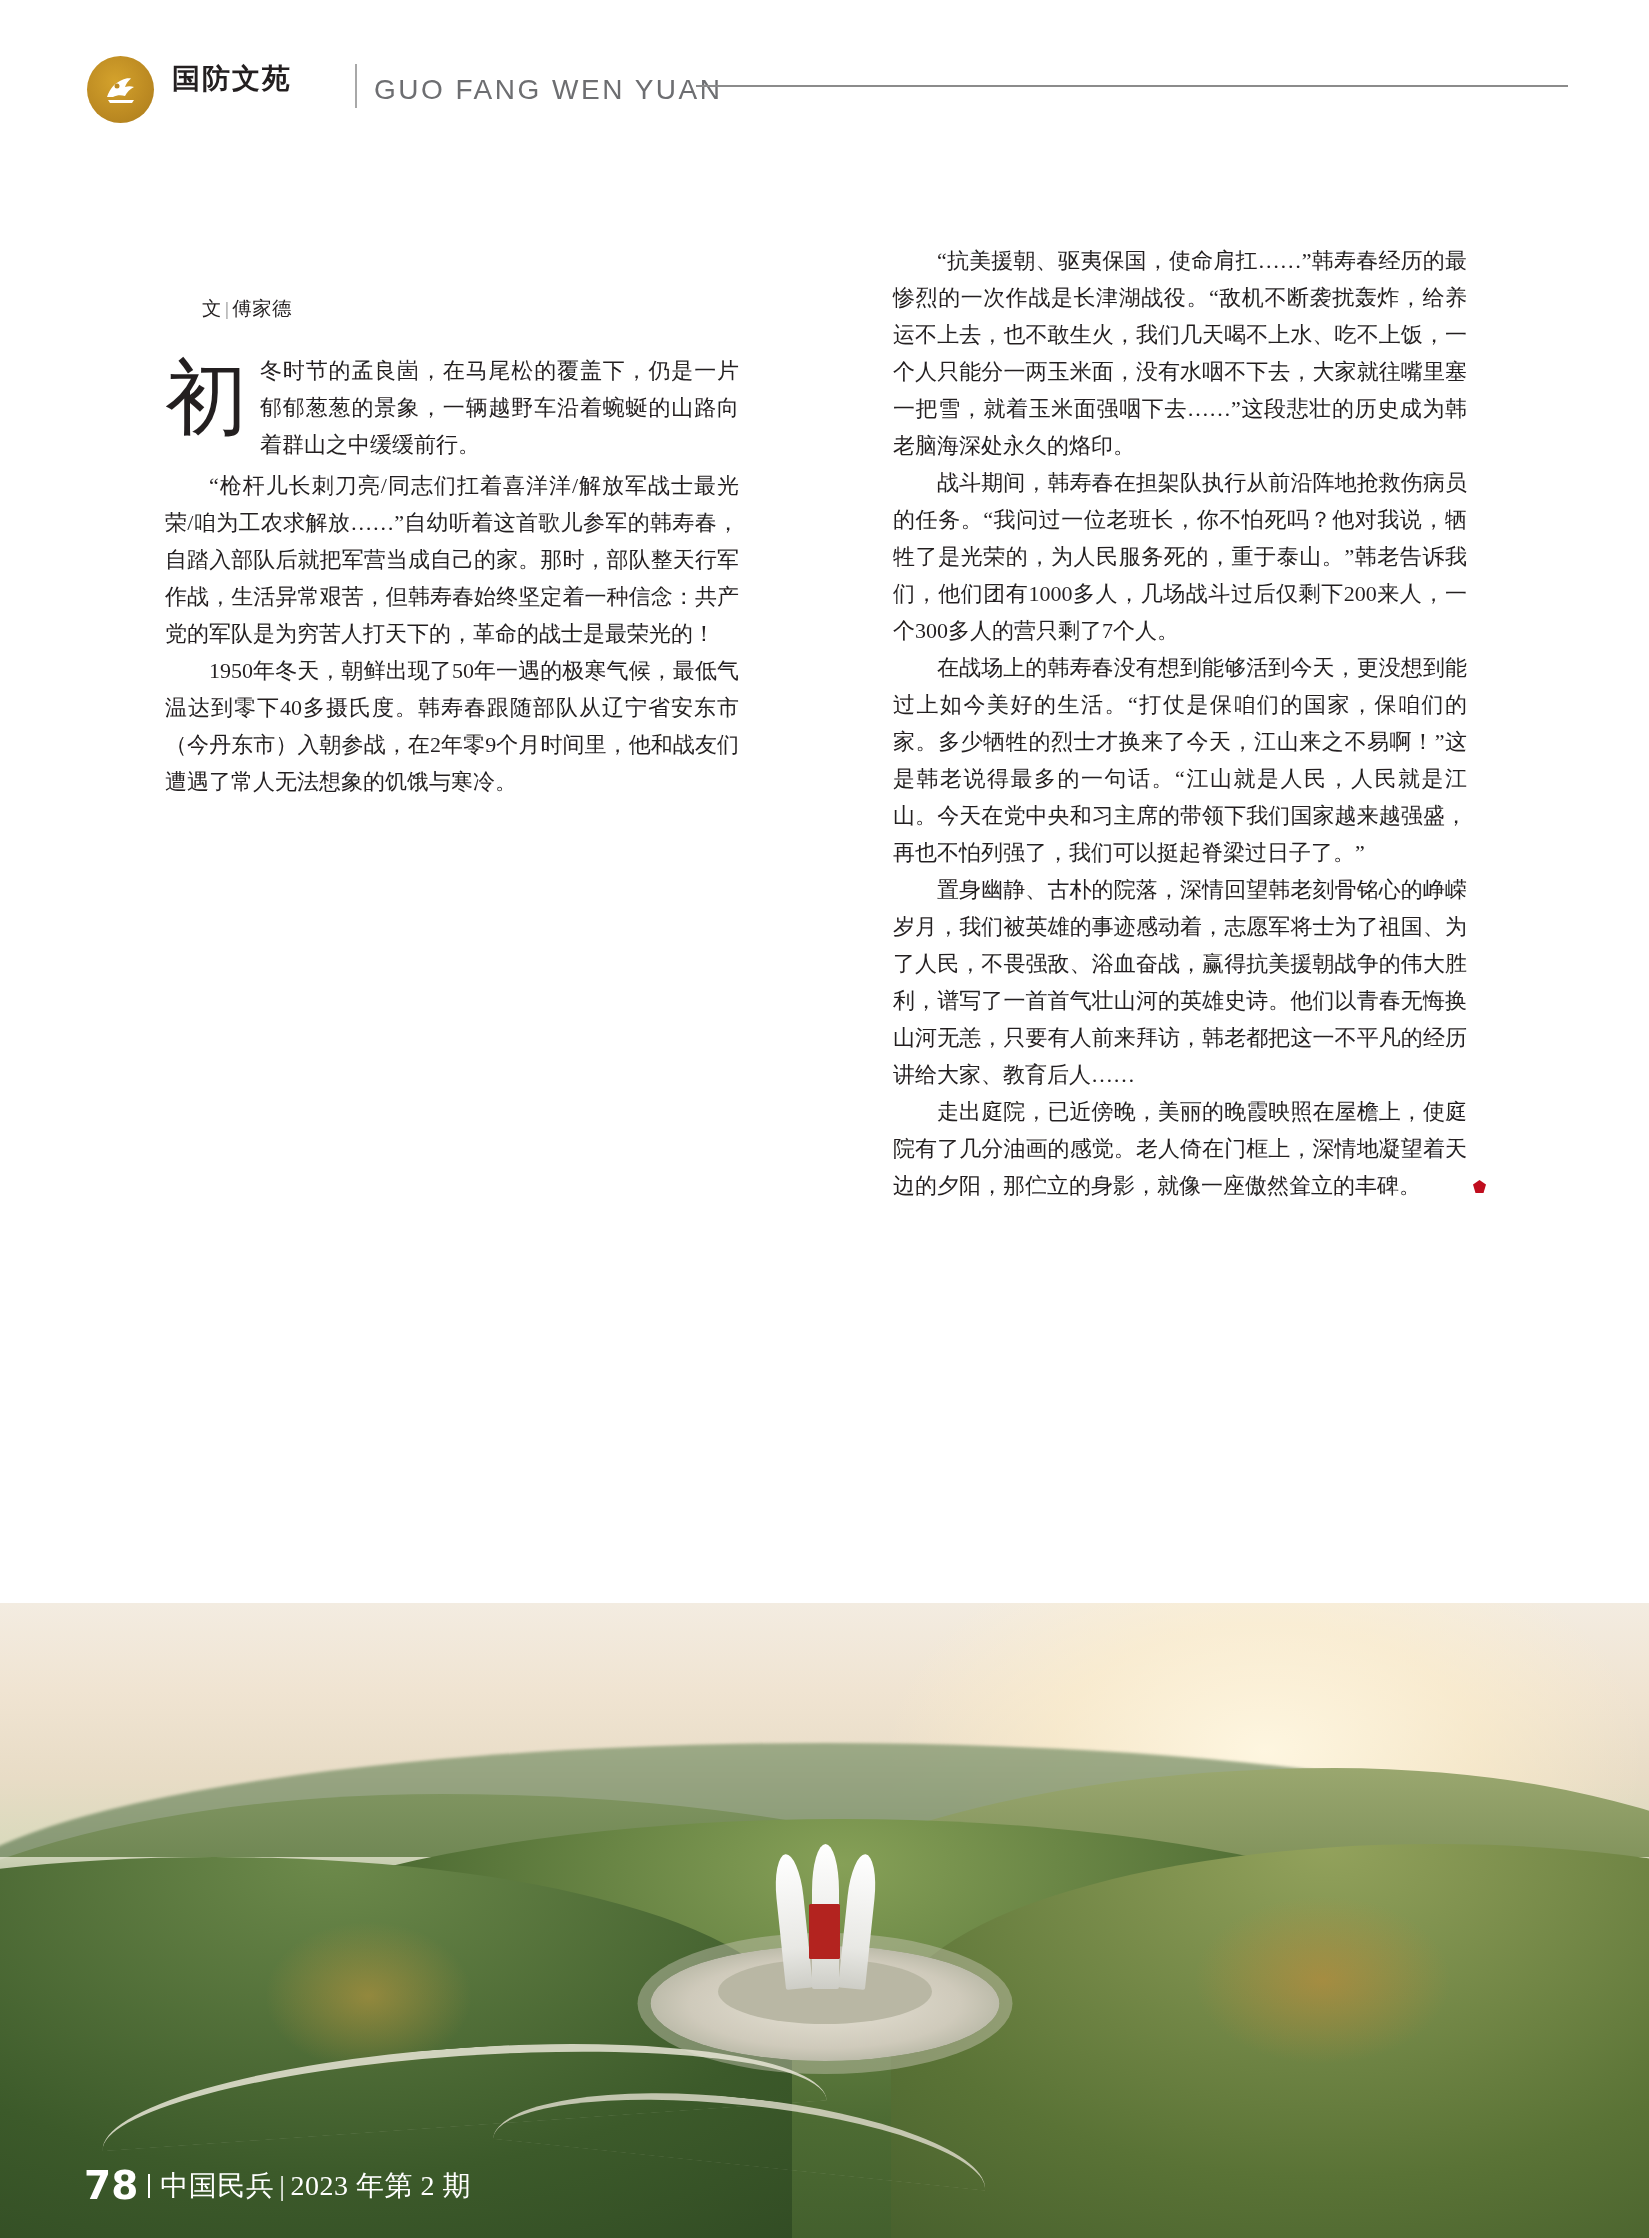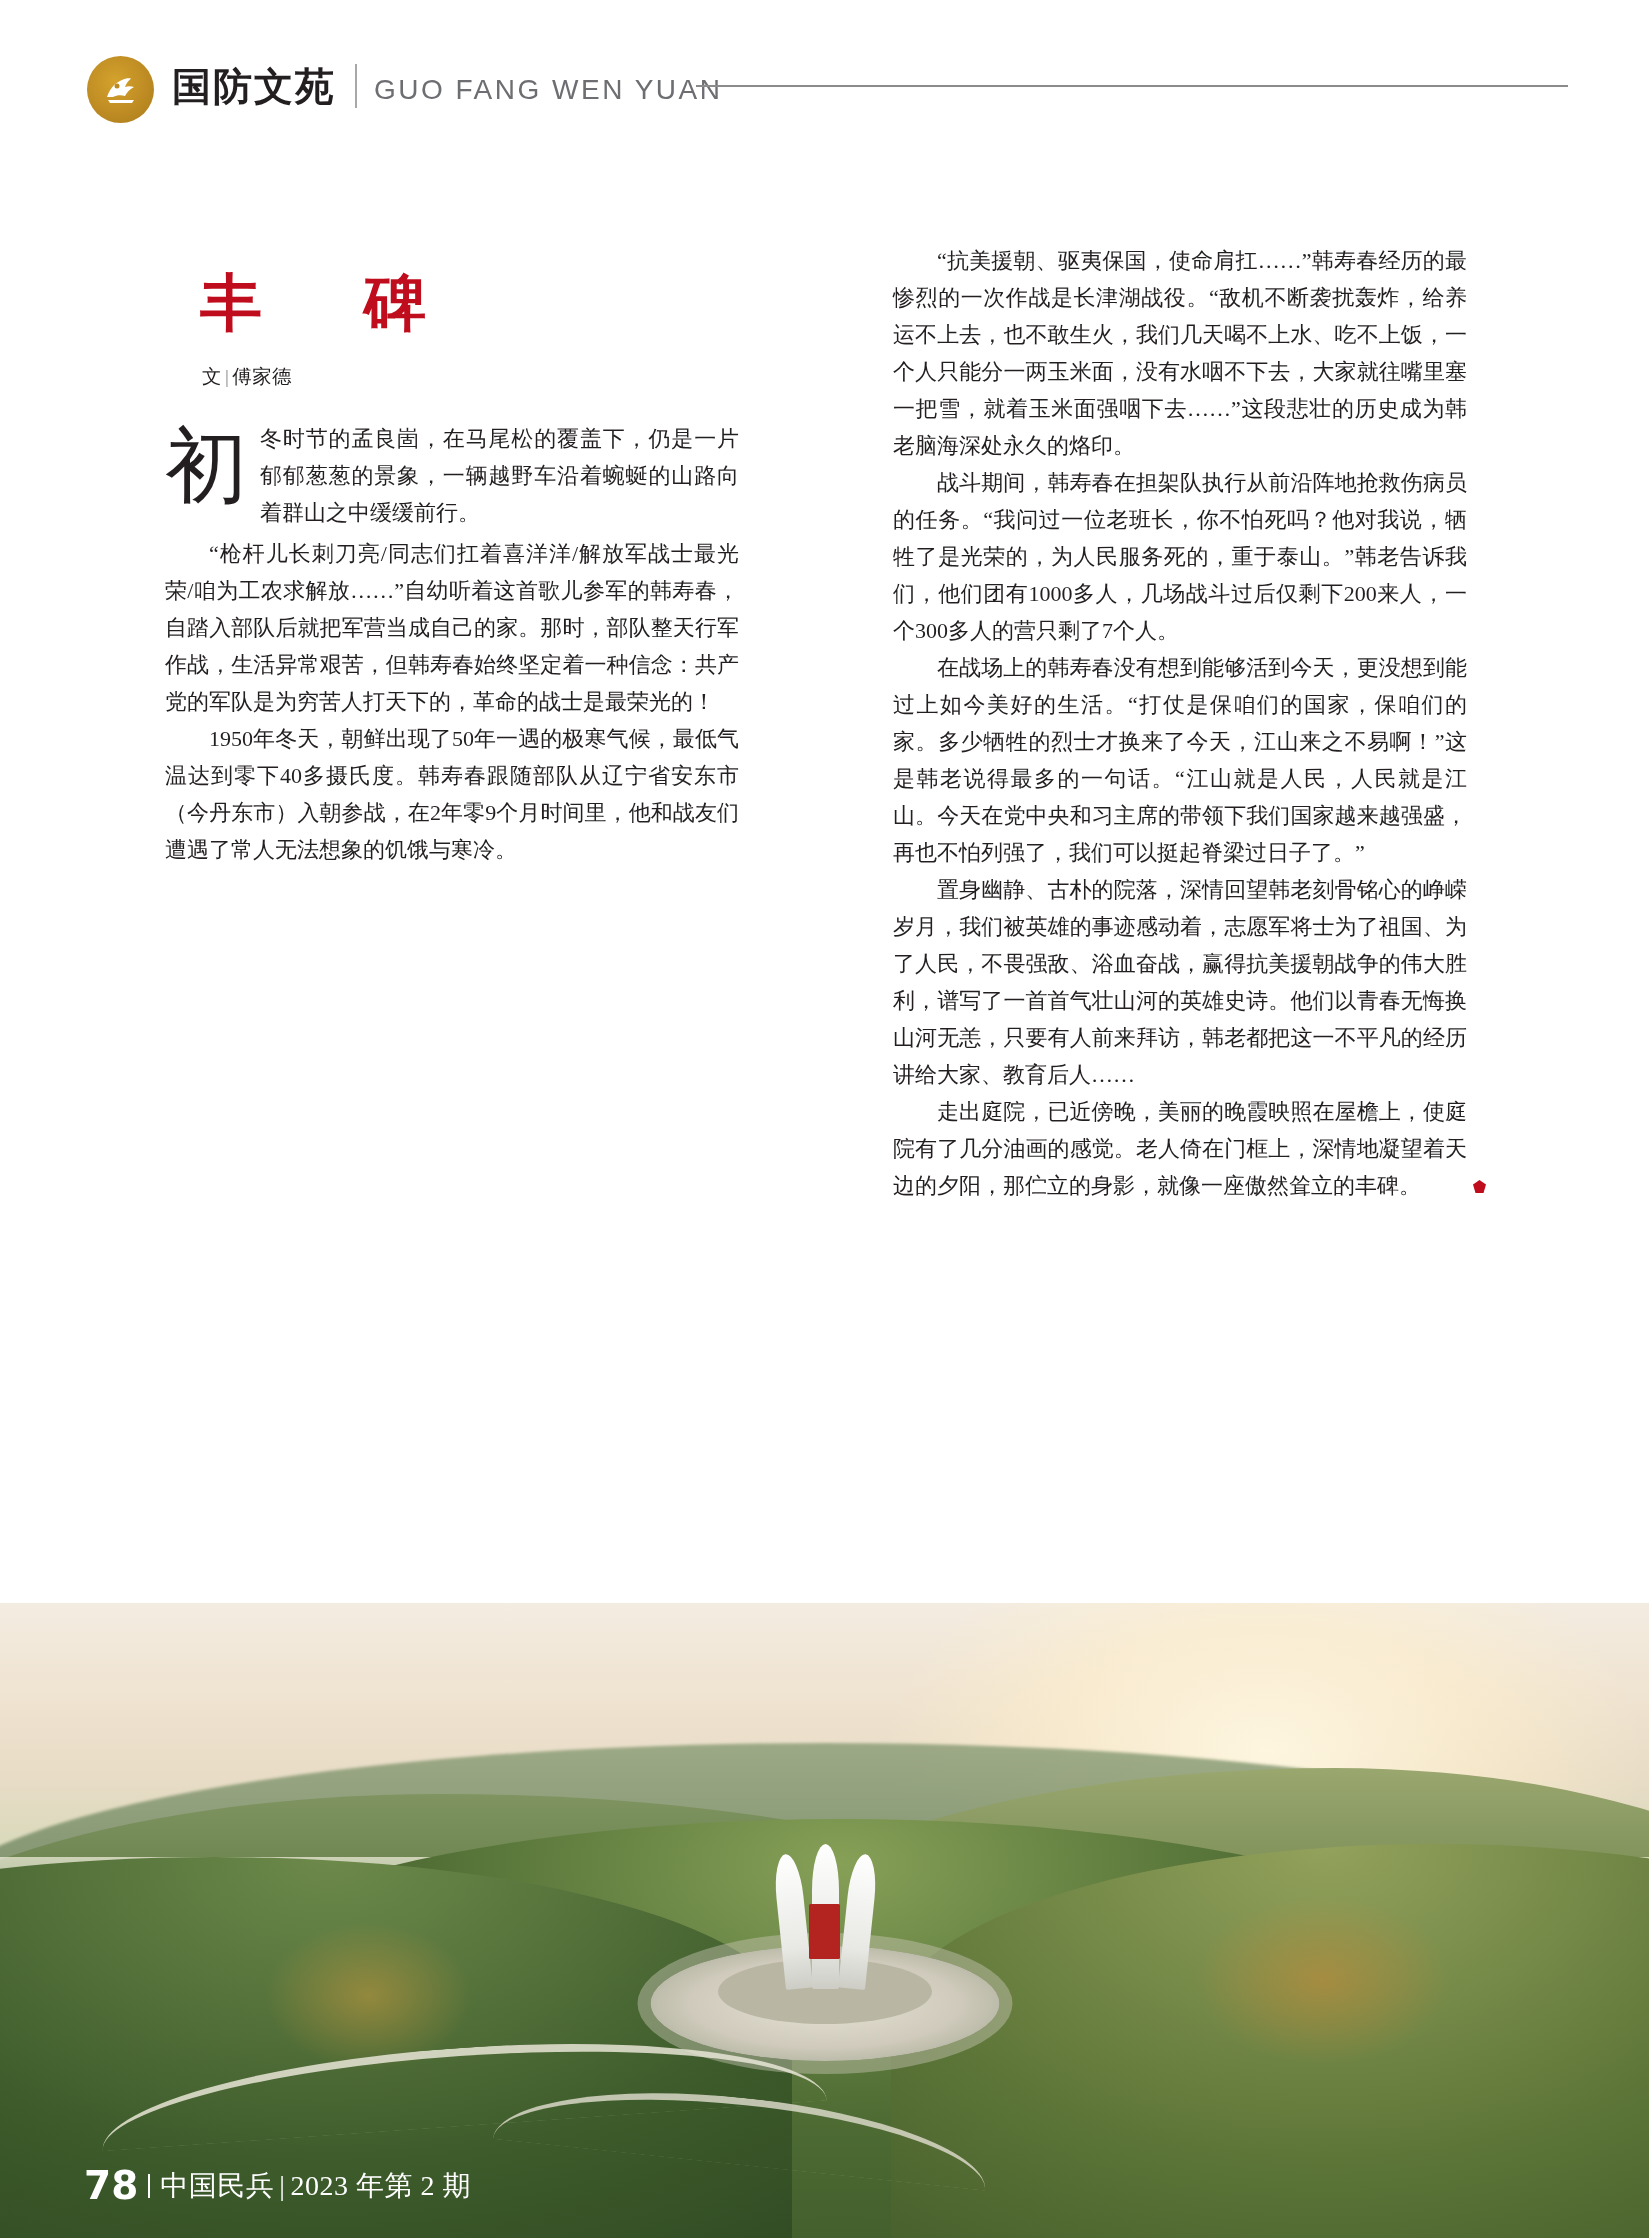--- a/index.html
+++ b/index.html
@@ -39,21 +39,21 @@
     align-items: center;
     justify-content: center;
   }
   .header-logo svg { display:block; }
   .header-title {
     position: absolute;
     left: 172px;
     top: 13px;
     font-family: "DejaVu Sans", "Liberation Sans", sans-serif;
     font-weight: bold;
-    font-size: 39px;
+    font-size: 28px;
     letter-spacing: 2px;
     color: #231f20;
   }
   .header-divider {
     position: absolute;
     left: 355px;
     top: 17px;
     width: 2px;
     height: 44px;
     background: #a8a8a8;
@@ -303,21 +303,20 @@
     </div>
     <div class="header-title">国防文苑</div>
     <div class="header-divider"></div>
     <div class="header-pinyin">GUO FANG WEN YUAN</div>
     <div class="header-rule"></div>
   </div>
 
   <div class="cols">
 
     <div class="col col-left">
-      <h1 class="article-title">丰　碑</h1>
       <div class="byline">
         <span>文</span><span class="sep">|</span><span>傅家德</span>
       </div>
 
       <div class="first-para">
         <div class="dropcap">初</div>
         <p>冬时节的孟良崮，在马尾松的覆盖下，仍是一片郁郁葱葱的景象，一辆越野车沿着蜿蜒的山路向着群山之中缓缓前行。</p>
       </div>
 
       <p class="body">“枪杆儿长刺刀亮/同志们扛着喜洋洋/解放军战士最光荣/咱为工农求解放……”自幼听着这首歌儿参军的韩寿春，自踏入部队后就把军营当成自己的家。那时，部队整天行军作战，生活异常艰苦，但韩寿春始终坚定着一种信念：共产党的军队是为穷苦人打天下的，革命的战士是最荣光的！</p>

